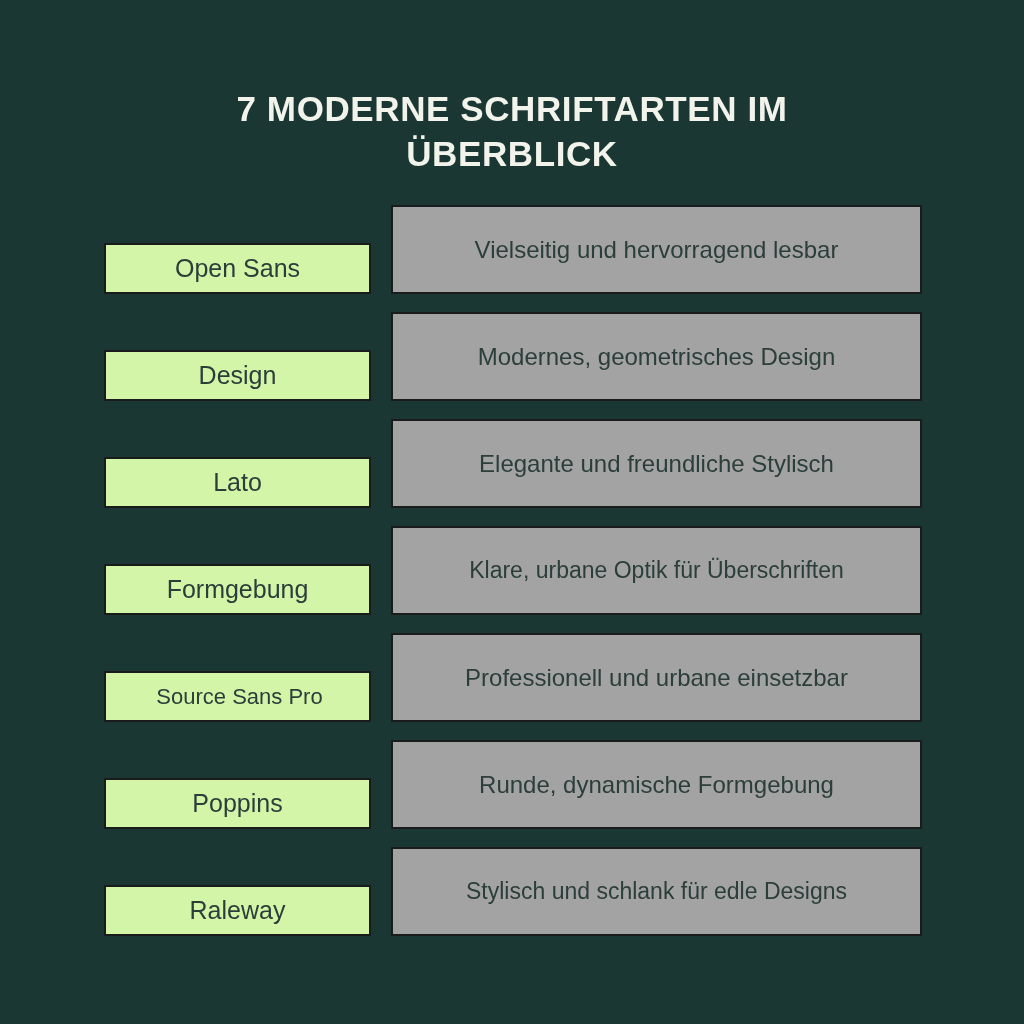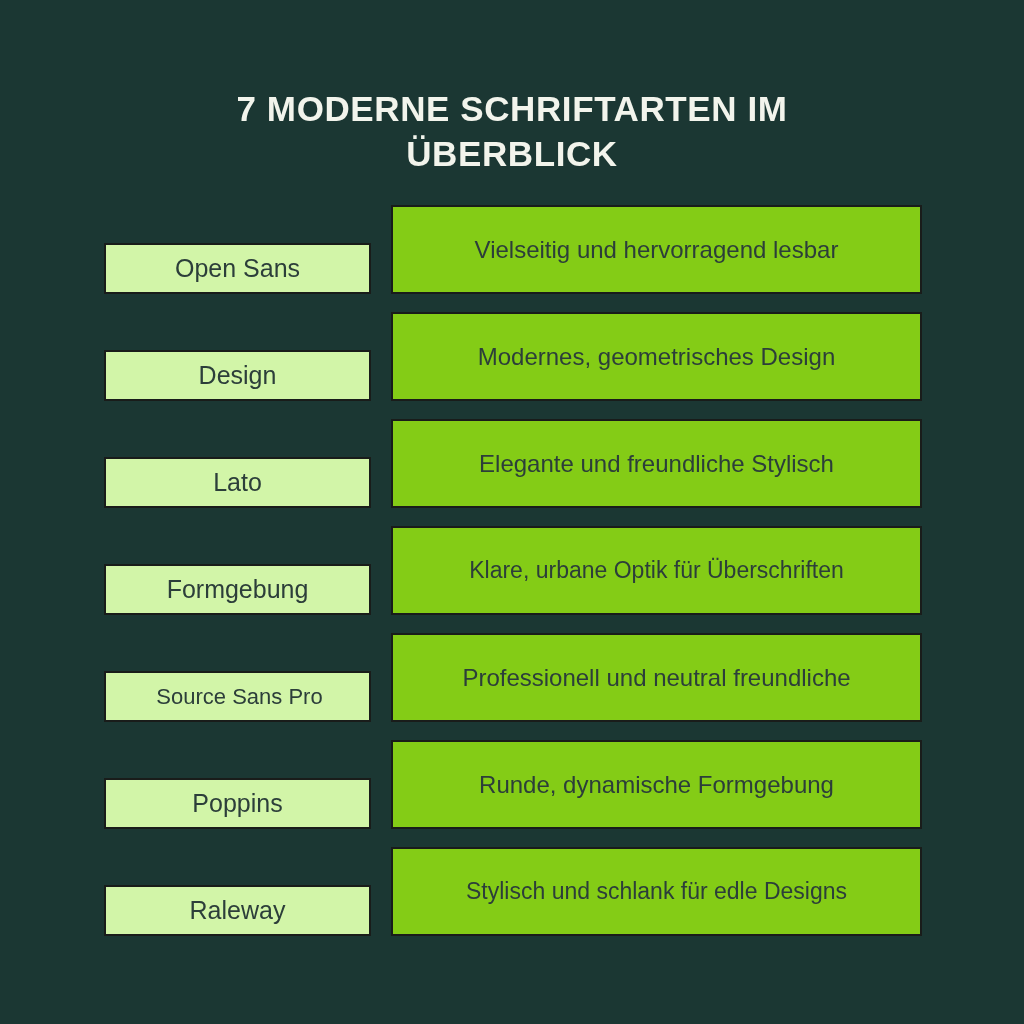--- a/index.html
+++ b/index.html
@@ -82,21 +82,21 @@
     font-size: 22px;
     padding-left: 14px;
   }
 
   .spacer {
     flex: 0 0 20px;
   }
 
   .cell-desc {
     flex: 1 1 auto;
-    background: #84cc16;
+    background: #a3a3a3;
     font-size: 24px;
   }
 
   .cell-desc.is-long {
     font-size: 23px;
   }
 </style>
 </head>
 <body>
 
@@ -127,21 +127,21 @@
 
     <div class="row">
       <div class="cell cell-name">Formgebung</div>
       <div class="spacer"></div>
       <div class="cell cell-desc is-long">Klare, urbane Optik für Überschriften</div>
     </div>
 
     <div class="row">
       <div class="cell cell-name is-long">Source Sans Pro</div>
       <div class="spacer"></div>
-      <div class="cell cell-desc">Professionell und neutral freundliche</div>
+      <div class="cell cell-desc">Professionell und urbane einsetzbar</div>
     </div>
 
     <div class="row">
       <div class="cell cell-name">Poppins</div>
       <div class="spacer"></div>
       <div class="cell cell-desc">Runde, dynamische Formgebung</div>
     </div>
 
     <div class="row">
       <div class="cell cell-name">Raleway</div>

